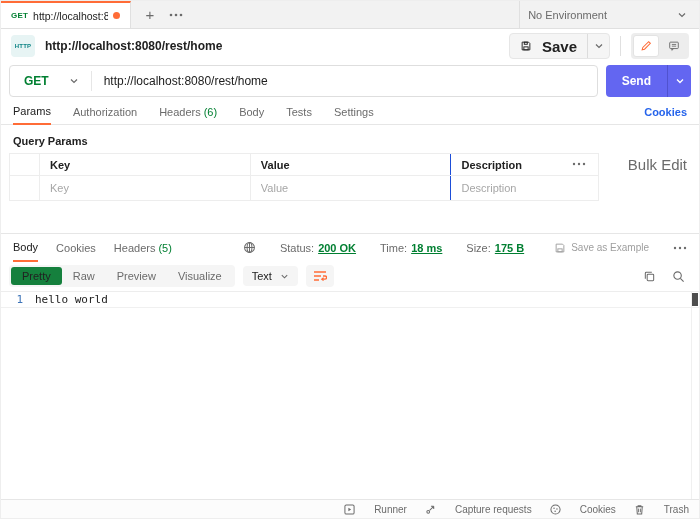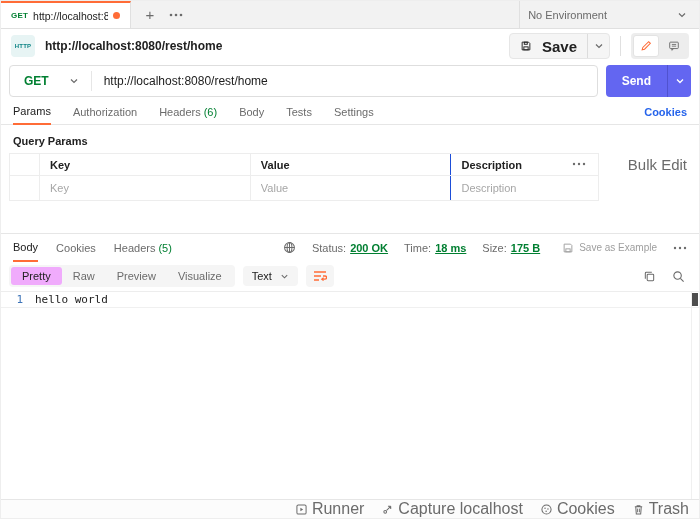--- a/index.html
+++ b/index.html
@@ -63,42 +63,42 @@
   .col-h { font-size:11px; font-weight:bold; color:#212121; }
   .qp-input { border:none; outline:none; width:100%; font-size:11px; font-family:"Liberation Sans", sans-serif; color:#212121; background:transparent; }
   .qp-input::placeholder { color:#a6a6a6; }
   .qp-actions { width:92px; display:flex; justify-content:flex-end; align-items:center; gap:10px; height:22px; padding-right:4px; }
   .bulk-edit { font-size:15px; color:#6b6b6b; cursor:pointer; white-space:nowrap;padding-left:32px; }
   .spacer { flex:none; height:32px; }
 
   
   .resp { flex:1; display:flex; flex-direction:column; border-top:1px solid #e6e6e6; min-height:0; }
   .resp-tabs { height:27px; display:flex; align-items:stretch; padding:0 12px; gap:18px; flex:none; }
-  .resp-meta { margin-left:auto; display:flex; align-items:center; gap:16px; }
+  .resp-meta { margin-left:auto; display:flex; align-items:center; gap:24px; }
   .meta-pair { display:flex; gap:4px; font-size:11px; align-items:center; }
   .meta-label { color:#6b6b6b; }
   .meta-val { color:#007f31; font-weight:bold;text-decoration:underline; }
   .save-example { display:flex; align-items:center; gap:5px; font-size:10px; color:#9e9e9e; margin-left:6px; cursor:pointer; }
   .resp-toolbar { height:30px; display:flex; align-items:center; padding:0 8px; gap:8px; flex:none; }
   .view-group { display:flex; background:#f5f5f5; border-radius:4px; padding:2px; }
   .view-btn { font-size:11px; color:#6b6b6b; padding:3px 11px; border-radius:3px; cursor:pointer; }
-  .view-btn.active { background:#f0abfc; color:#212121; }
+  .view-btn.active { background:#15803d; color:#212121; }
   .lang-sel { display:flex; align-items:center; gap:8px; background:#f5f5f5; border-radius:4px; padding:4px 9px; font-size:11px; color:#212121; cursor:pointer; }
   .wrap-btn { background:#f5f5f5; border-radius:4px; width:28px; height:22px; display:flex; align-items:center; justify-content:center; cursor:pointer; }
   .tool-right { margin-left:auto; display:flex; align-items:center; gap:16px; padding-right:6px; }
   .editor { flex:1; position:relative; border-top:1px solid #ededed; font-family:"DejaVu Sans Mono", monospace; font-size:11px; min-height:0; overflow:hidden; }
   .code-line { display:flex; height:16px; align-items:center; border-bottom:1px solid #f0f0f0; }
   .gutter { width:34px; text-align:right; padding-right:12px; color:#3d74b8; flex:none; }
   .code-text { color:#212121; }
   .vscroll { position:absolute; top:0; right:0; bottom:0; width:8px; border-left:1px solid #f0f0f0; }
   .vthumb { position:absolute; top:1px; right:1px; width:6px; height:13px; background:#4d4d4d; }
 
   
   .footer { height:19px; flex:none; border-top:1px solid #e6e6e6; background:#fcfcfc; display:flex; align-items:center; justify-content:flex-end; gap:18px; padding:0 10px; }
-  .f-item { display:flex; align-items:center; gap:5px; font-size:16px; color:#6b6b6b; cursor:pointer; }
+  .f-item { display:flex; align-items:center; gap:19px; font-size:10px; color:#6b6b6b; cursor:pointer; }
   svg { display:block; }
 </style>
 </head>
 <body>
 
 <div class="app">
 
   <div class="tabbar">
     <div class="tab-active">
       <span class="tab-method">GET</span>
@@ -366,21 +366,21 @@
       </span>
       <span>Runner</span>
     </div>
     <div class="f-item">
       <span class="icon">
         <svg width="11" height="11" viewBox="0 0 12 12">
             <circle cx="3.5" cy="8.5" r="1.5" fill="none" stroke="#6b6b6b" stroke-width="1.1"></circle>
             <path d="M5 7 L9.5 2.5 M9.5 2.5 h-3 M9.5 2.5 v3" fill="none" stroke="#6b6b6b" stroke-width="1.1"></path>
           </svg>
       </span>
-      <span>Capture localhost</span>
+      <span>Capture requests</span>
     </div>
     <div class="f-item">
       <span class="icon">
         <svg width="11" height="11" viewBox="0 0 12 12">
             <circle cx="6" cy="6" r="5" fill="none" stroke="#6b6b6b" stroke-width="1.1"></circle>
             <circle cx="4.4" cy="4.6" r="0.8" fill="#6b6b6b"></circle>
             <circle cx="7.6" cy="5.4" r="0.8" fill="#6b6b6b"></circle>
             <circle cx="5.6" cy="8" r="0.8" fill="#6b6b6b"></circle>
           </svg>
       </span>

